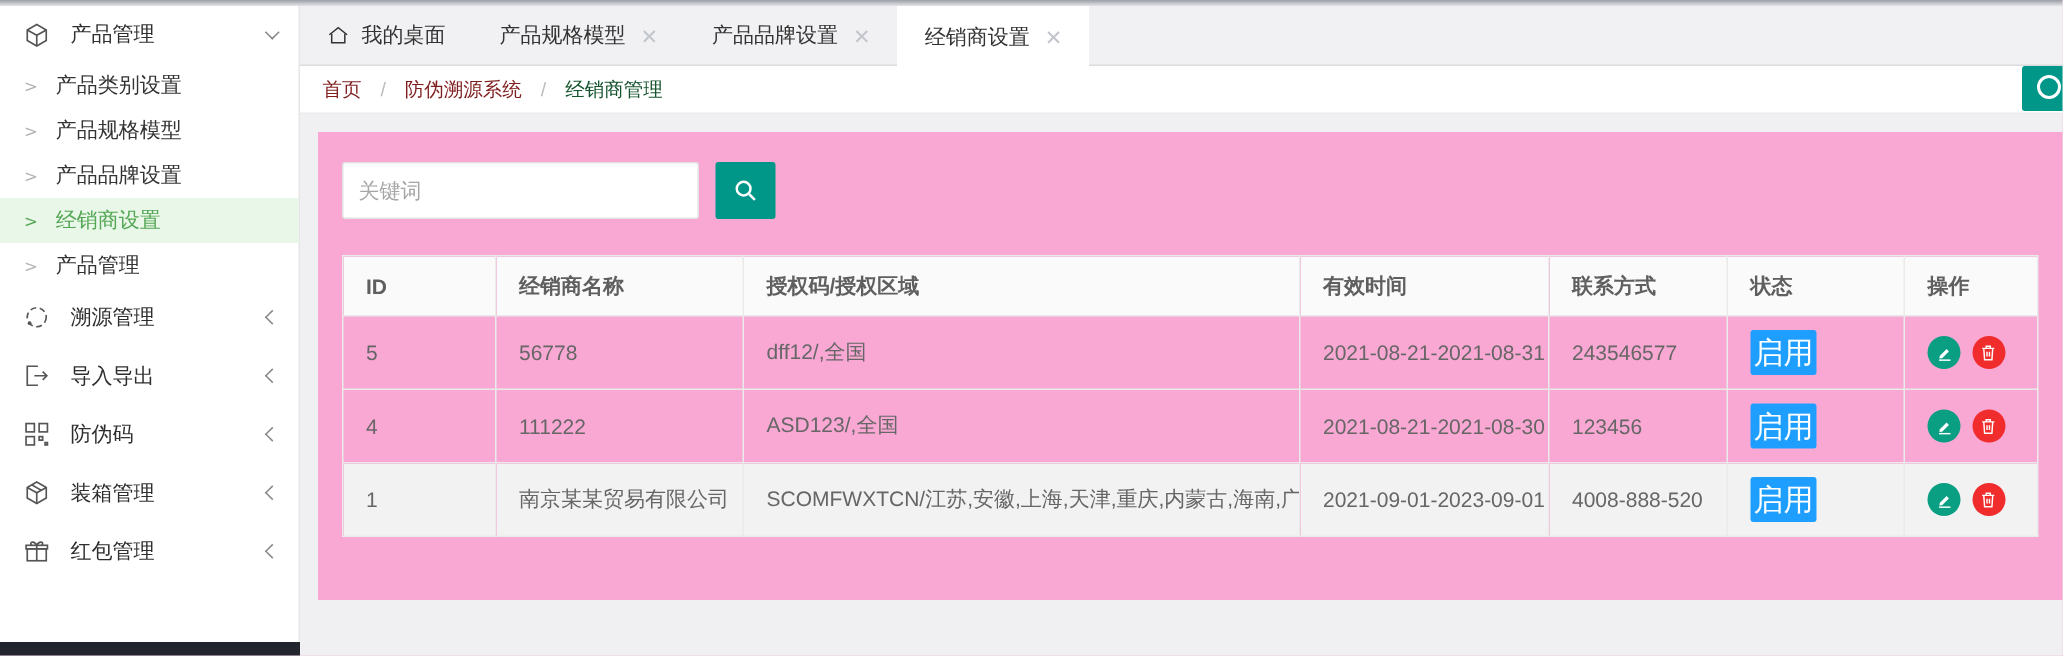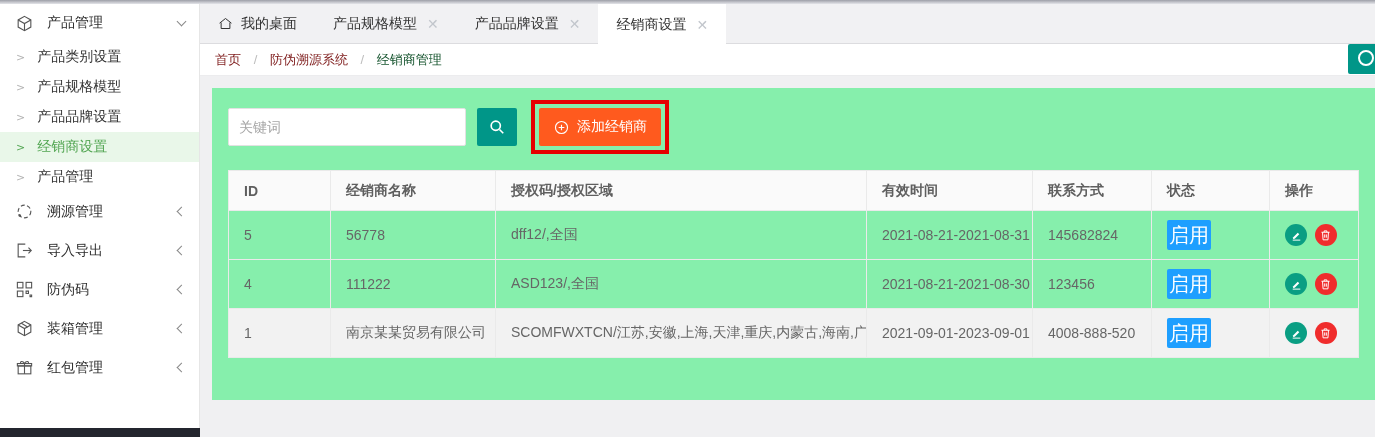--- a/index.html
+++ b/index.html
@@ -42,21 +42,21 @@
   .crumb a { color:#7f1d1d; text-decoration:none; }
   .crumb .sep { color:#bdbdbd; margin:0 9px; }
   .crumb .cur { color:#14532d; }
   .crumb-action { position:absolute; right:0; top:0; width:27px; height:30px; background:#009688;
     border-radius:2px 0 0 2px; overflow:hidden; cursor:pointer; }
   .crumb-action .ring { position:absolute; left:10px; top:6px; width:16px; height:16px;
     border:2px solid #fff; border-radius:50%; }
 
   
   .panel { position:absolute; left:212px; top:88px; width:1163px; height:312px;
-    background:#86efac; padding:12px 16px 0 16px; }
+    background:#f9a8d4; padding:12px 16px 0 16px; }
 
   .toolbar { display:flex; align-items:center; height:54px; }
   .kw-input { width:238px; height:38px; border:1px solid #e2e2e2; border-radius:2px;
     padding:0 10px; font-size:14px; color:#333; outline:none; font-family:inherit; }
   .kw-input::placeholder { color:#a6a6a6; }
   .search-btn { width:40px; height:38px; margin-left:11px; background:#009688; border:none;
     border-radius:2px; display:flex; align-items:center; justify-content:center; cursor:pointer; }
   .anno-box { margin-left:14px; border:4px solid #e60000; padding:4px; display:flex; }
   .add-btn { height:38px; background:#ff5a1e; color:#fff; border:none; border-radius:2px;
     font-size:14px; padding:0 14px; display:flex; align-items:center; gap:7px; cursor:pointer; font-family:inherit; }
@@ -220,29 +220,20 @@
 <main class="panel">
 
   <div class="toolbar">
     <input class="kw-input" type="text" placeholder="关键词" style="">
     <button class="search-btn">
       <svg width="20" height="20" viewBox="0 0 24 24" fill="none" stroke="#fff" stroke-width="2">
         <circle cx="10.5" cy="10.5" r="5.5"></circle>
           <path d="M15 15l4.5 4.5"></path>
       </svg>
     </button>
-    <div class="anno-box">
-      <button class="add-btn">
-        <svg width="17" height="17" viewBox="0 0 24 24" fill="none" stroke="#fff" stroke-width="1.6">
-          <circle cx="12" cy="12" r="8.5"></circle>
-            <path d="M12 8v8M8 12h8"></path>
-        </svg>
-        <span>添加经销商</span>
-      </button>
-    </div>
   </div>
 
   <table class="grid">
     <colgroup>
       <col style="width:102px">
         <col style="width:165px">
         <col style="width:371px">
       <col style="width:166px">
         <col style="width:119px">
         <col style="width:118px">
@@ -258,21 +249,21 @@
         <th>状态</th>
         <th>操作</th>
       </tr>
     </thead>
     <tbody>
       <tr>
         <td>5</td>
         <td>56778</td>
         <td>dff12/,全国</td>
         <td>2021-08-21-2021-08-31</td>
-        <td>145682824</td>
+        <td>243546577</td>
         <td><button class="status-btn">启用</button></td>
         <td>
           <button class="op-btn edit">
             <svg width="13" height="13" viewBox="0 0 24 24" fill="#fff">
               <path d="M6 15.2l8.3-8.3 2.8 2.8-8.3 8.3L5.4 18.6z"></path>
                 <rect x="5" y="19.6" width="14" height="1.8"></rect>
             </svg>
             </button>
           <button class="op-btn del">
             <svg width="13" height="13" viewBox="0 0 24 24" fill="none" stroke="#fff" stroke-width="1.8">

